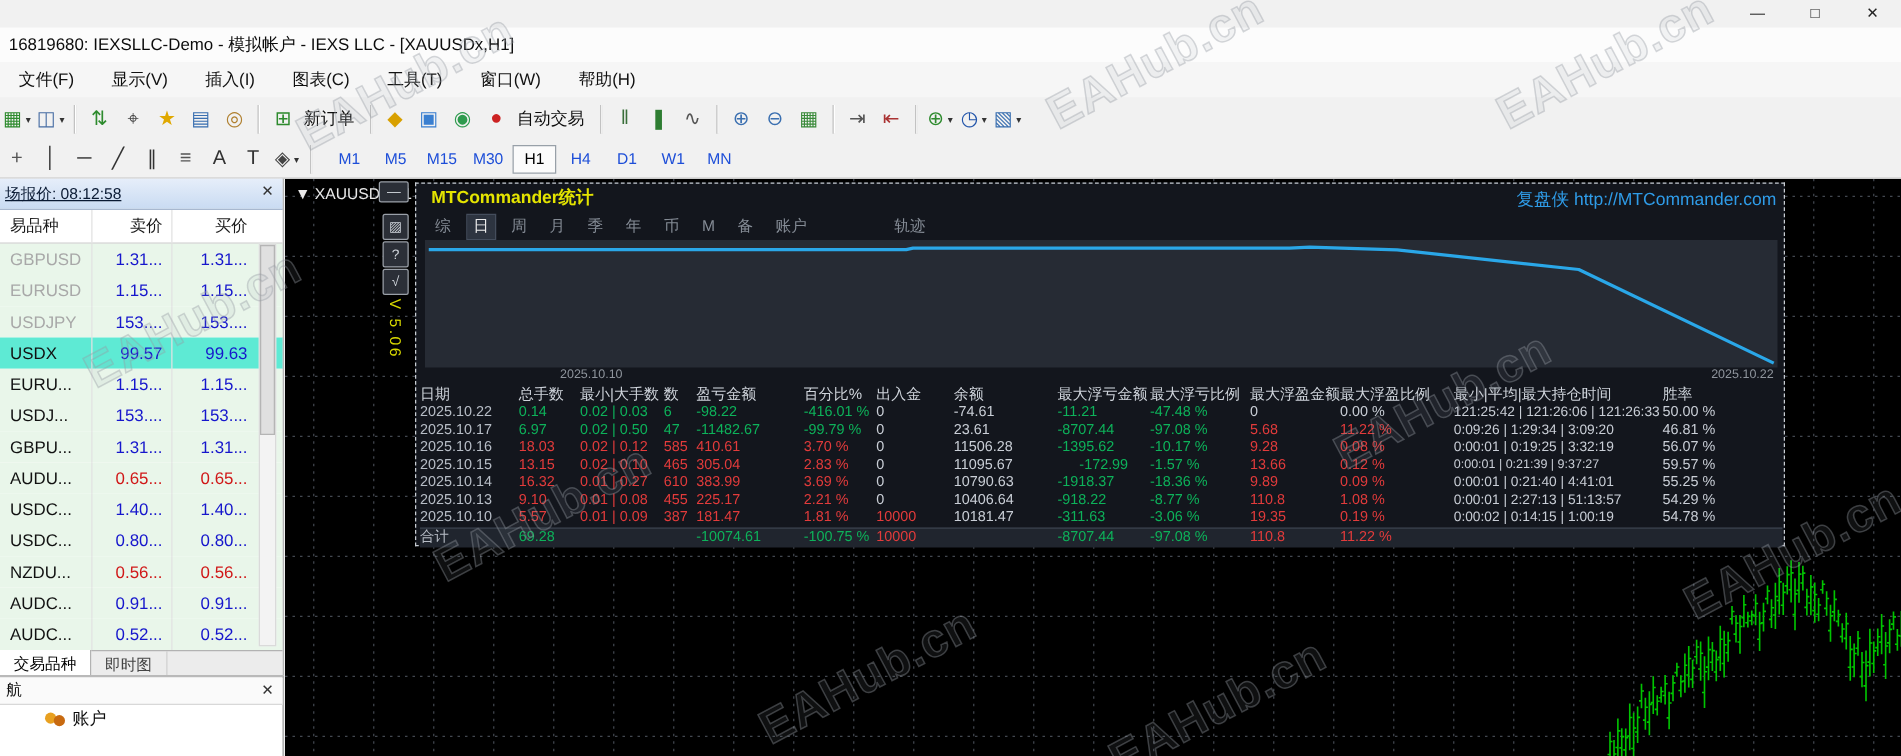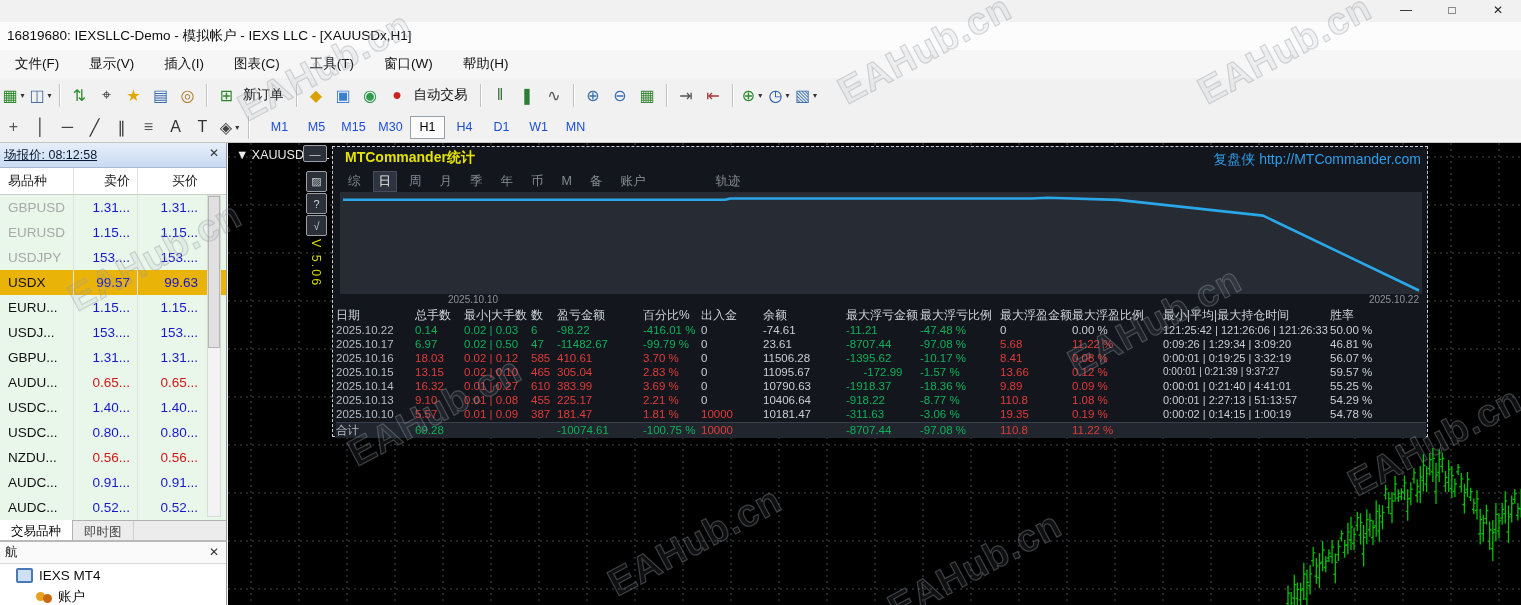--- a/index.html
+++ b/index.html
@@ -27,21 +27,21 @@
 
   
   .mw{position:absolute;left:0;top:143px;width:227px;height:397px;background:#fff;border-right:1px solid #9a9a9a;box-sizing:border-box;z-index:5;}
   .mwhead{height:24px;background:linear-gradient(#e6eefa,#c9dbf2);display:flex;align-items:center;font-size:12.5px;color:#0a1a33;padding-left:4px;position:relative;border-bottom:1px solid #a8b8cf;text-decoration:underline;}
   .xbtn{position:absolute;right:7px;top:4px;font-size:12px;color:#333;line-height:1;}
   .mwcols{height:26px;display:flex;align-items:center;border-bottom:1px solid #cccccc;font-size:13px;color:#1a1a1a;background:#fff;}
   .mc1{width:73px;padding-left:8px;box-sizing:border-box;}
   .mc2{width:64px;text-align:right;padding-right:7px;box-sizing:border-box;border-left:1px solid #e2e2e2;height:100%;display:flex;align-items:center;justify-content:flex-end;}
   .mc3{width:66px;text-align:right;padding-right:5px;box-sizing:border-box;border-left:1px solid #e2e2e2;height:100%;display:flex;align-items:center;justify-content:flex-end;}
   .mwrow{height:25px;display:flex;align-items:stretch;font-size:13.5px;background:#e9f6ea;}
-  .mwrow.white{background:#eab308;}
+  .mwrow.white{background:#5eead4;}
   .mwrow .mc1{display:flex;align-items:center;}
   .sym{color:#111;}.sym.gray{color:#a8a8a8;}
   .pr-blue{color:#1616cc;}.pr-red{color:#d01818;}
   .mwscroll{position:absolute;right:5px;top:52px;width:12px;height:320px;background:#f3f3f3;border:1px solid #dadada;}
   .mwthumb{position:absolute;left:0;top:0;width:10px;height:150px;background:#e0e0e0;border:1px solid #b5b5b5;}
   .tabrow{height:22px;background:#ececec;border-top:1px solid #b2b2b2;display:flex;font-size:12.5px;align-items:stretch;}
   .tab{display:flex;align-items:center;padding:0 11px;color:#444;border-right:1px solid #cfcfcf;}
   .tab.active{background:#fff;border-right:1px solid #b2b2b2;margin-top:-1px;color:#000;}
 
   
@@ -347,24 +347,20 @@
         <div class="tab">即时图</div>
       </div>
   </div>
 
   <div class="nav">
     <div class="navhead">
       <span>航</span>
       <span class="xbtn">✕</span>
     </div>
     <div id="navitems">
-        <div class="navitem">
-          <span class="term-ico"></span>
-          <span>IEXS MT4</span>
-        </div>
         <div class="navitem">
           <span class="acct-ico"></span>
           <span>账户</span>
         </div>
       </div>
   </div>
 
   <div class="chart" id="chart">
     <svg class="gridsvg" id="gridsvg" width="1293" height="462">
         <path d="M23,0V462M71,0V462M119,0V462M167,0V462M215,0V462M263,0V462M311,0V462M359,0V462M407,0V462M455,0V462M503,0V462M551,0V462M599,0V462M647,0V462M695,0V462M743,0V462M791,0V462M839,0V462M887,0V462M935,0V462M983,0V462M1031,0V462M1079,0V462M1127,0V462M1175,0V462M1223,0V462M1271,0V462M0,14H1293M0,62H1293M0,110H1293M0,158H1293M0,206H1293M0,254H1293M0,302H1293M0,350H1293M0,398H1293M0,446H1293" stroke="#42474f" stroke-width="1" stroke-dasharray="2,4" fill="none"></path>
@@ -457,21 +453,21 @@
             <span class="cell cd" style="width: 79px;">2025.10.16</span>
             <span class="cell cr" style="width: 49px;">18.03</span>
             <span class="cell cr" style="width: 67px;">0.02 | 0.12</span>
             <span class="cell cr" style="width: 26px;">585</span>
             <span class="cell cr" style="width: 86px;">410.61</span>
             <span class="cell cr" style="width: 58px;">3.70 %</span>
             <span class="cell cw" style="width: 62px;">0</span>
             <span class="cell cw" style="width: 83px;">11506.28</span>
             <span class="cell cg" style="width: 74px;">-1395.62</span>
             <span class="cell cg" style="width: 80px;">-10.17 %</span>
-            <span class="cell cr" style="width: 72px;">8.41</span>
+            <span class="cell cr" style="width: 72px;">9.28</span>
             <span class="cell cr" style="width: 91px;">0.08 %</span>
             <span class="cell cw" style="width: 167px; font-size: 11px;">0:00:01 | 0:19:25 | 3:32:19</span>
             <span class="cell cw" style="width: 71px;">56.07 %</span>
           </div>
           <div class="trow ">
             <span class="cell cd" style="width: 79px;">2025.10.15</span>
             <span class="cell cr" style="width: 49px;">13.15</span>
             <span class="cell cr" style="width: 67px;">0.02 | 0.10</span>
             <span class="cell cr" style="width: 26px;">465</span>
             <span class="cell cr" style="width: 86px;">305.04</span>

